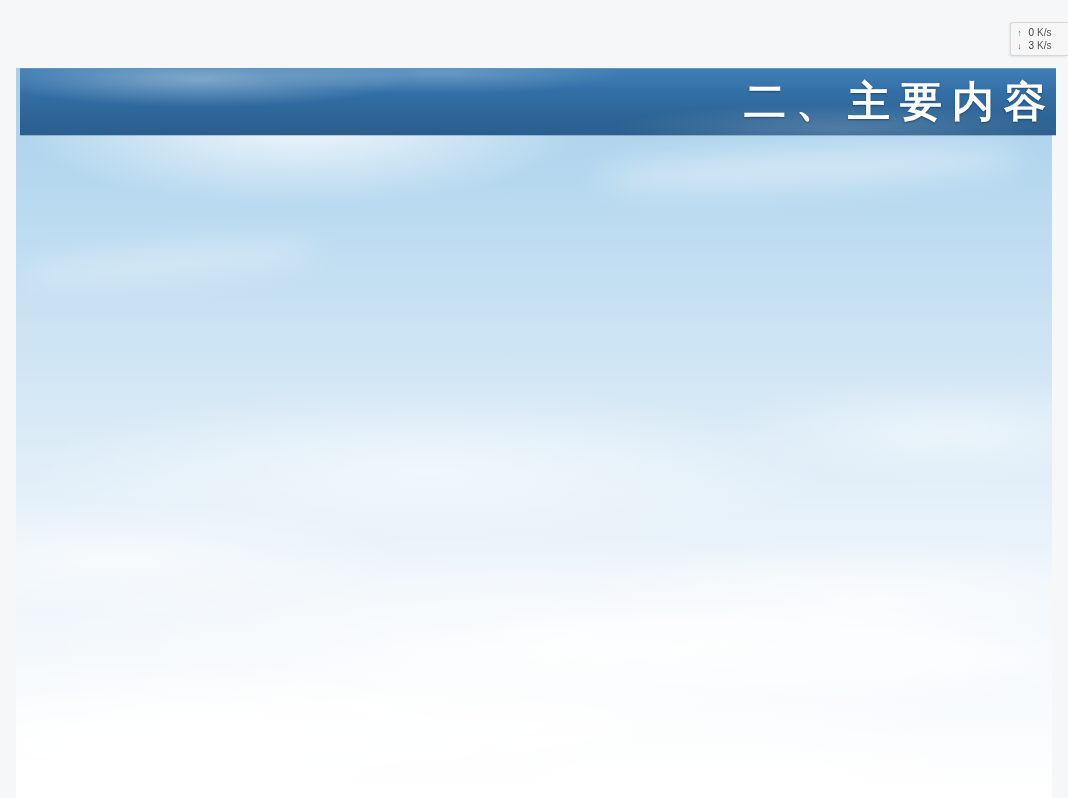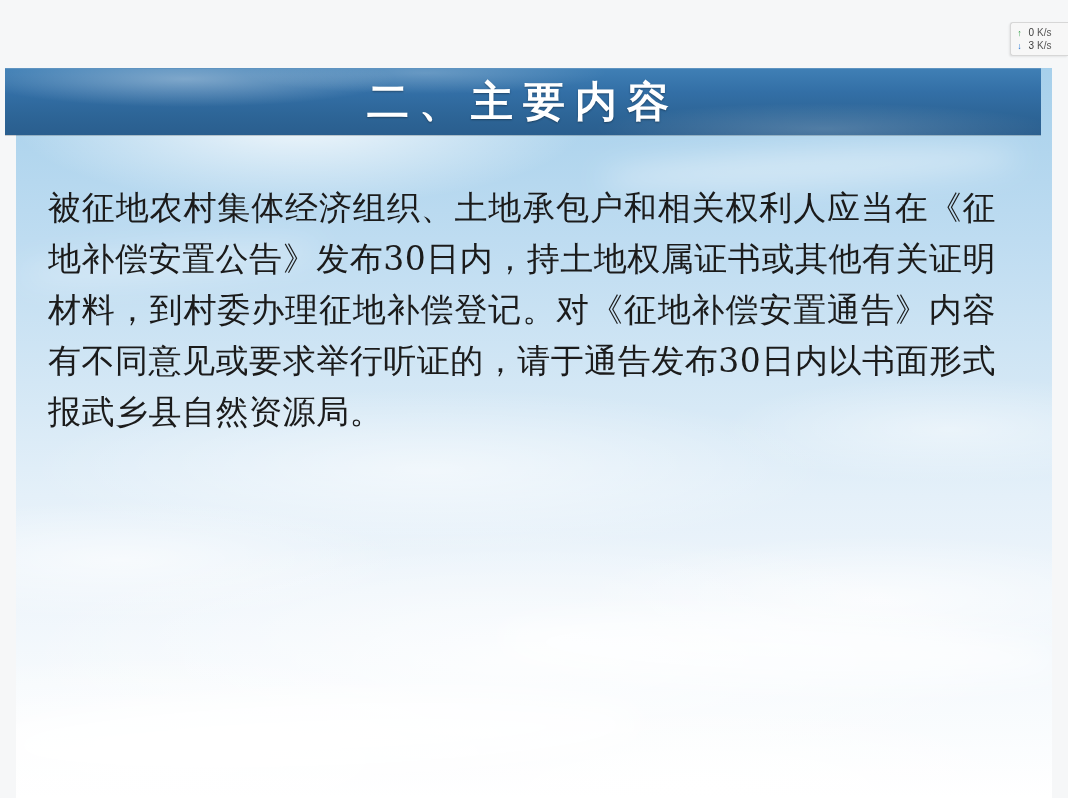--- a/index.html
+++ b/index.html
@@ -63,27 +63,27 @@
   .cs1 { left: 40px;  top: 40px;  width: 420px; height: 44px; transform: rotate(-8deg); background: rgba(255,255,255,0.75); }
   .cs2 { left: 250px; top: 18px;  width: 320px; height: 30px; transform: rotate(-11deg); }
   .cs3 { left: 600px; top: 150px; width: 420px; height: 36px; transform: rotate(-3deg); background: rgba(255,255,255,0.4); }
   .cs4 { left: 20px;  top: 250px; width: 300px; height: 26px; transform: rotate(-5deg); background: rgba(255,255,255,0.35); }
   .cs5 { left: 500px; top: 620px; width: 560px; height: 60px; transform: rotate(2deg); background: rgba(255,255,255,0.65); }
   .cs6 { left: 0px;   top: 700px; width: 640px; height: 70px; transform: rotate(-2deg); background: rgba(255,255,255,0.8); }
 
   
   #title-banner {
     position: absolute;
-    left: 5px;
+    left: 20px;
     top: 68px;
     width: 1036px;
     height: 67px;
     display: flex;
     align-items: center;
-    justify-content: center;
+    justify-content: flex-end;
     
     background-color: #2e6da4;
     background-image:
       radial-gradient(ellipse 300px 40px at 180px 10px, rgba(255,255,255,0.35) 0%, rgba(255,255,255,0) 70%),
       radial-gradient(ellipse 260px 30px at 420px 4px, rgba(255,255,255,0.22) 0%, rgba(255,255,255,0) 70%),
       radial-gradient(ellipse 320px 36px at 820px 60px, rgba(255,255,255,0.18) 0%, rgba(255,255,255,0) 72%),
       linear-gradient(to bottom, #3f7fb5 0%, #336fa6 35%, #2d6597 70%, #2a5e8e 100%);
     border-top: 1px solid #5f94c1;
     box-shadow: 0 1px 0 rgba(0,0,0,0.18);
   }
@@ -185,23 +185,20 @@
     <div class="cloud-streak cs6"></div>
 
     <div id="top-strip"></div>
     <div id="left-strip"></div>
     <div id="right-strip"></div>
 
     <div id="title-banner">
       <div id="title-text">二、主要内容</div>
     </div>
 
-    <div id="body-block">
-      <p id="body-paragraph">被征地农村集体经济组织、土地承包户和相关权利人应当在《征地补偿安置公告》发布30日内，持土地权属证书或其他有关证明材料，到村委办理征地补偿登记。对《征地补偿安置通告》内容有不同意见或要求举行听证的，请于通告发布30日内以书面形式报武乡县自然资源局。</p>
-    </div>
 
   </div>
 
   <div id="net-widget">
     <div class="net-row">
       <span class="net-arrow up">↑</span>
       <span class="net-value">0</span>
       <span class="net-unit">K/s</span>
     </div>
     <div class="net-row">

